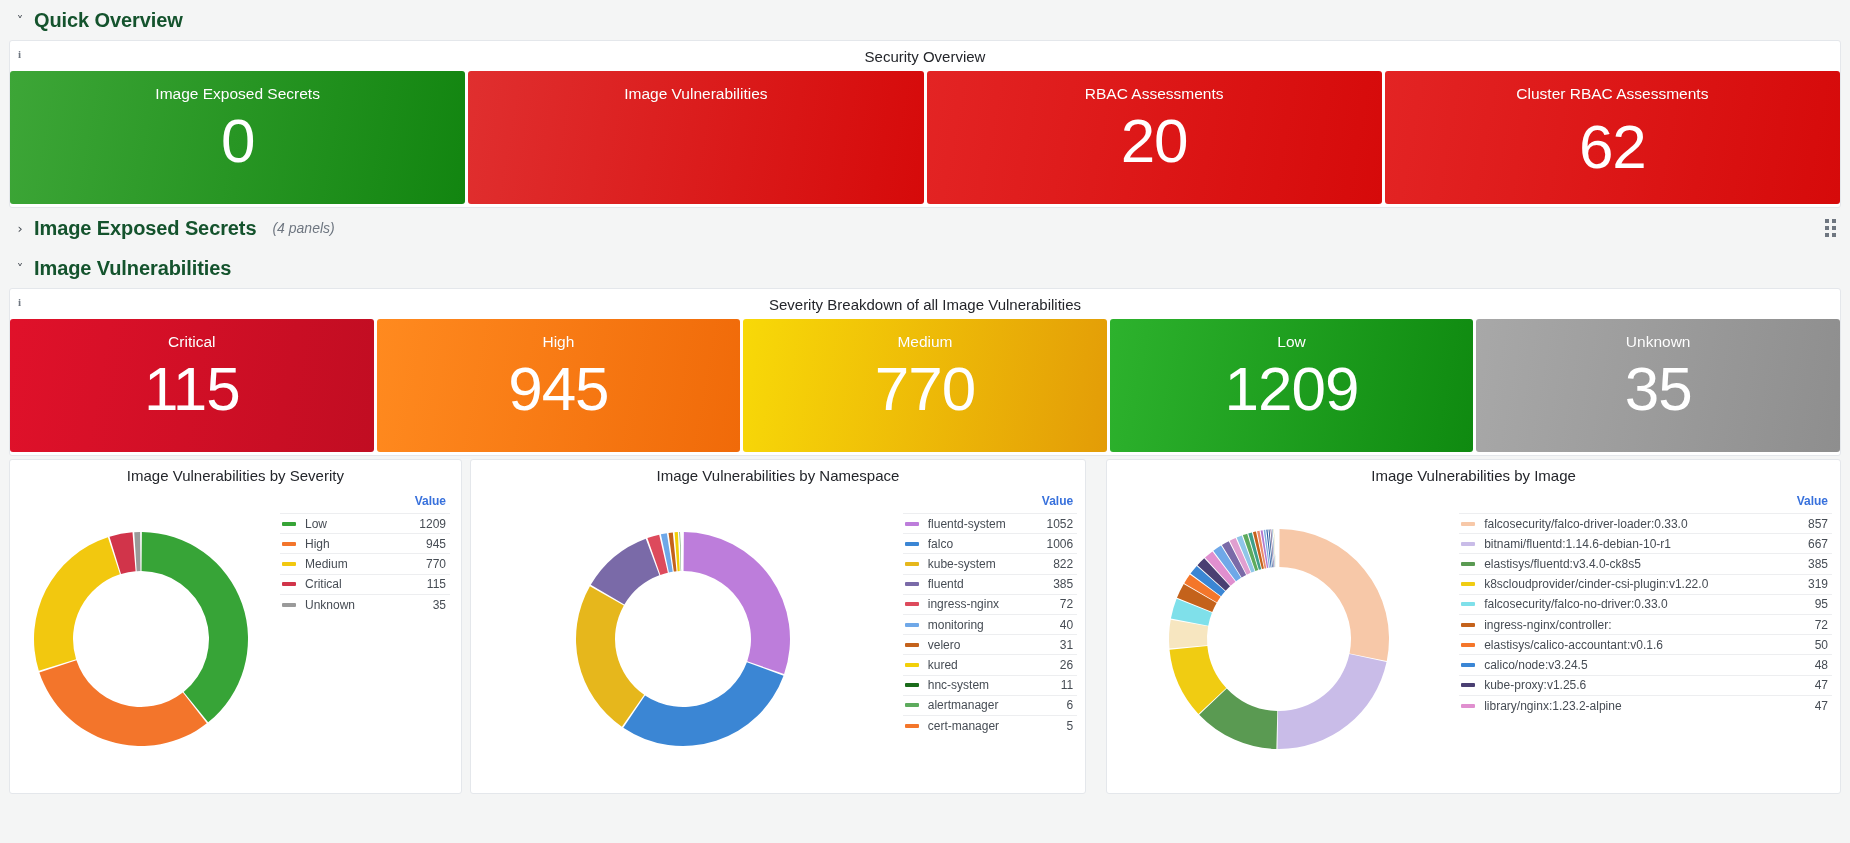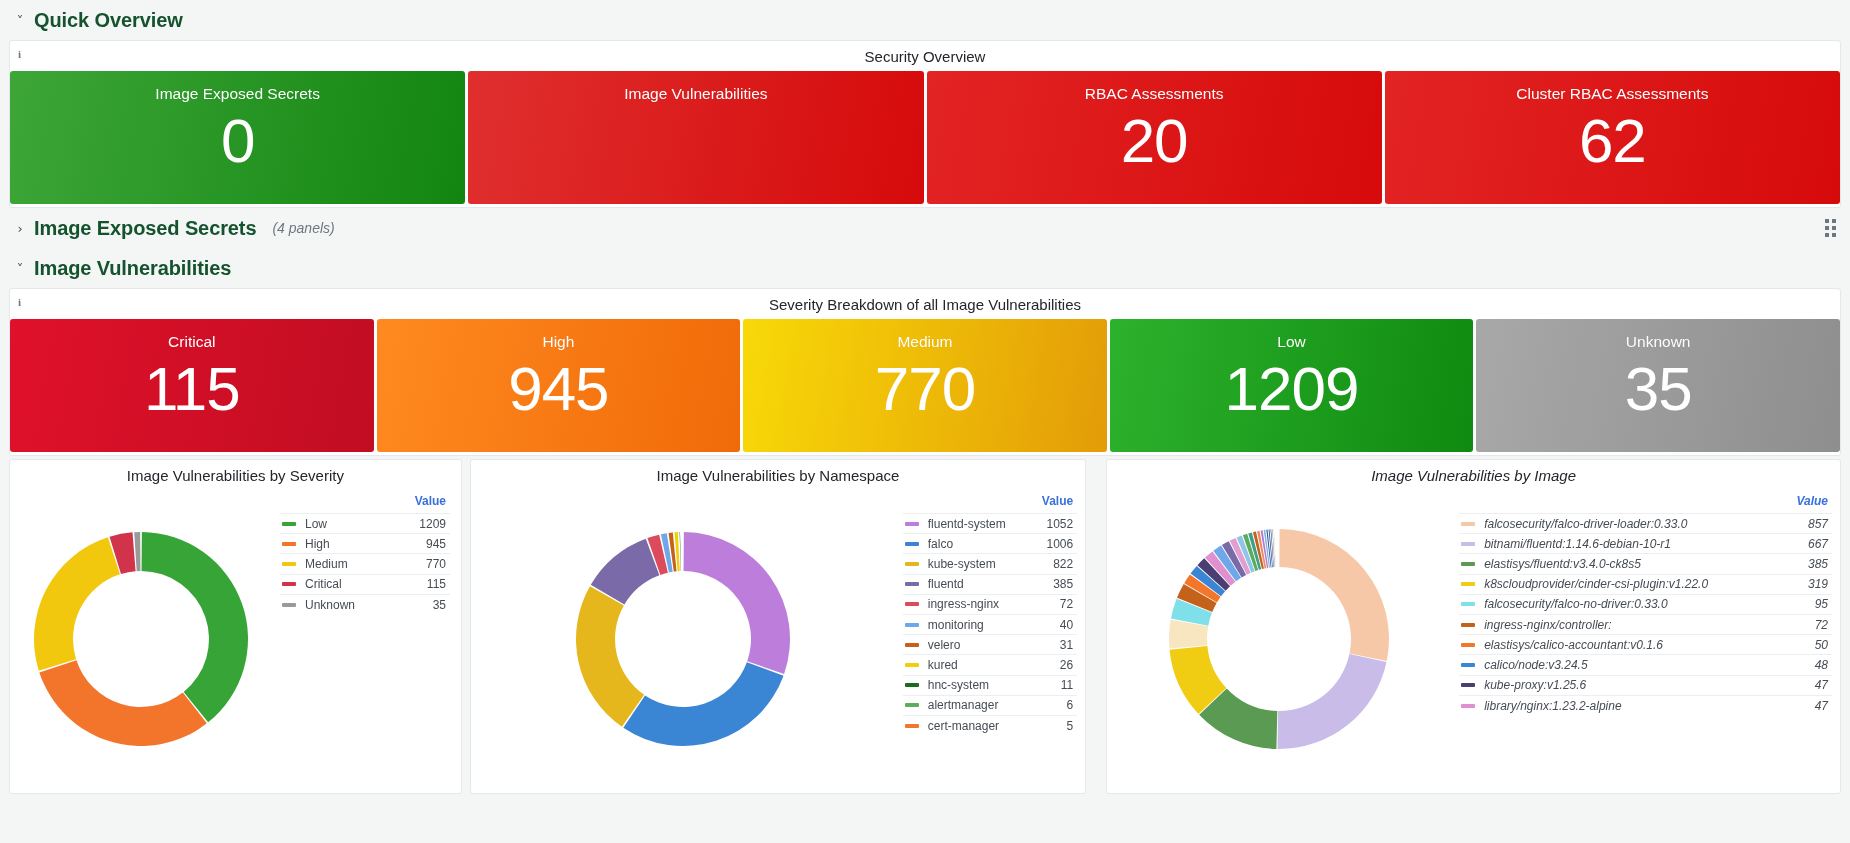--- a/index.html
+++ b/index.html
@@ -198,21 +198,21 @@
       <span class="stat-label">Image Exposed Secrets</span>
       <span class="stat-value">0</span>
     </div>
     <div class="stat" style="background: linear-gradient(100deg, rgb(224, 47, 47) 0%, rgb(214, 10, 10) 100%);">
       <span class="stat-label">Image Vulnerabilities</span>
     </div>
     <div class="stat" style="background: linear-gradient(100deg, rgb(227, 36, 36) 0%, rgb(214, 10, 10) 100%);">
       <span class="stat-label">RBAC Assessments</span>
       <span class="stat-value">20</span>
     </div>
-    <div class="stat" style="background: linear-gradient(100deg, rgb(227, 36, 36) 0%, rgb(214, 10, 10) 100%);">
+    <div class="stat" style="background: linear-gradient(100deg, rgb(227, 36, 36) 0%, rgb(214, 10, 10) 100%); gap: 6px;">
       <span class="stat-label">Cluster RBAC Assessments</span>
       <span class="stat-value">62</span>
     </div>
   </div>
 </div>
 
 <div class="row-header">
   <span class="row-caret">›</span>
   <span class="row-title">Image Exposed Secrets</span>
   <span class="row-count">(4 panels)</span>
@@ -383,21 +383,21 @@
             <div class="legend-row">
               <span class="swatch" style="background: rgb(244, 118, 42);"></span>
               <span class="legend-name">cert-manager</span>
               <span class="legend-val">5</span>
             </div>
           </div>
       </div>
     </div>
   </div>
 
-  <div class="panel donut-panel" style="width:745px;height:335px;margin-left:12px;margin-right:9px;font-style:italic;">
+  <div class="panel donut-panel" style="width:745px;height:335px;margin-left:12px;margin-right:9px;">
     <div class="panel-head">
       <span class="panel-title">Image Vulnerabilities by Image</span>
     </div>
     <div class="donut-body">
       <div class="donut-wrap" style="width:340px;">
         <svg id="donut2" width="258" height="262" viewBox="0 0 258 262" role="img">
             <path d="M129.5499977083362 21.001374997135414 A110 110 0 0 1 236.77818440064706 152.996885399986 L199.54572069860535 145.3979613527181 A72 72 0 0 0 129.35999850000186 59.00089999812501 Z" fill="#f7c8a8"></path>
             <path d="M236.55283034846383 154.07354944594692 A110 110 0 0 1 127.49712482731492 240.98973300365506 L128.01629988696976 202.99327978421059 A72 72 0 0 0 199.3982162280854 146.10268691007434 Z" fill="#c9bce8"></path>
             <path d="M126.39732097194134 240.9692050615849 A110 110 0 0 1 49.175256738425375 206.68362017784096 L76.75107713787843 180.53836957095047 A72 72 0 0 0 127.29642827254342 202.97984331303735 Z" fill="#5a9a52"></path>
             <path d="M48.422424354423484 205.88160189980846 A110 110 0 0 1 19.520053115401097 141.68368991245077 L57.34039840280799 137.99296066996777 A72 72 0 0 0 76.25831412289537 180.0134121526019 Z" fill="#f0cc12"></path>

